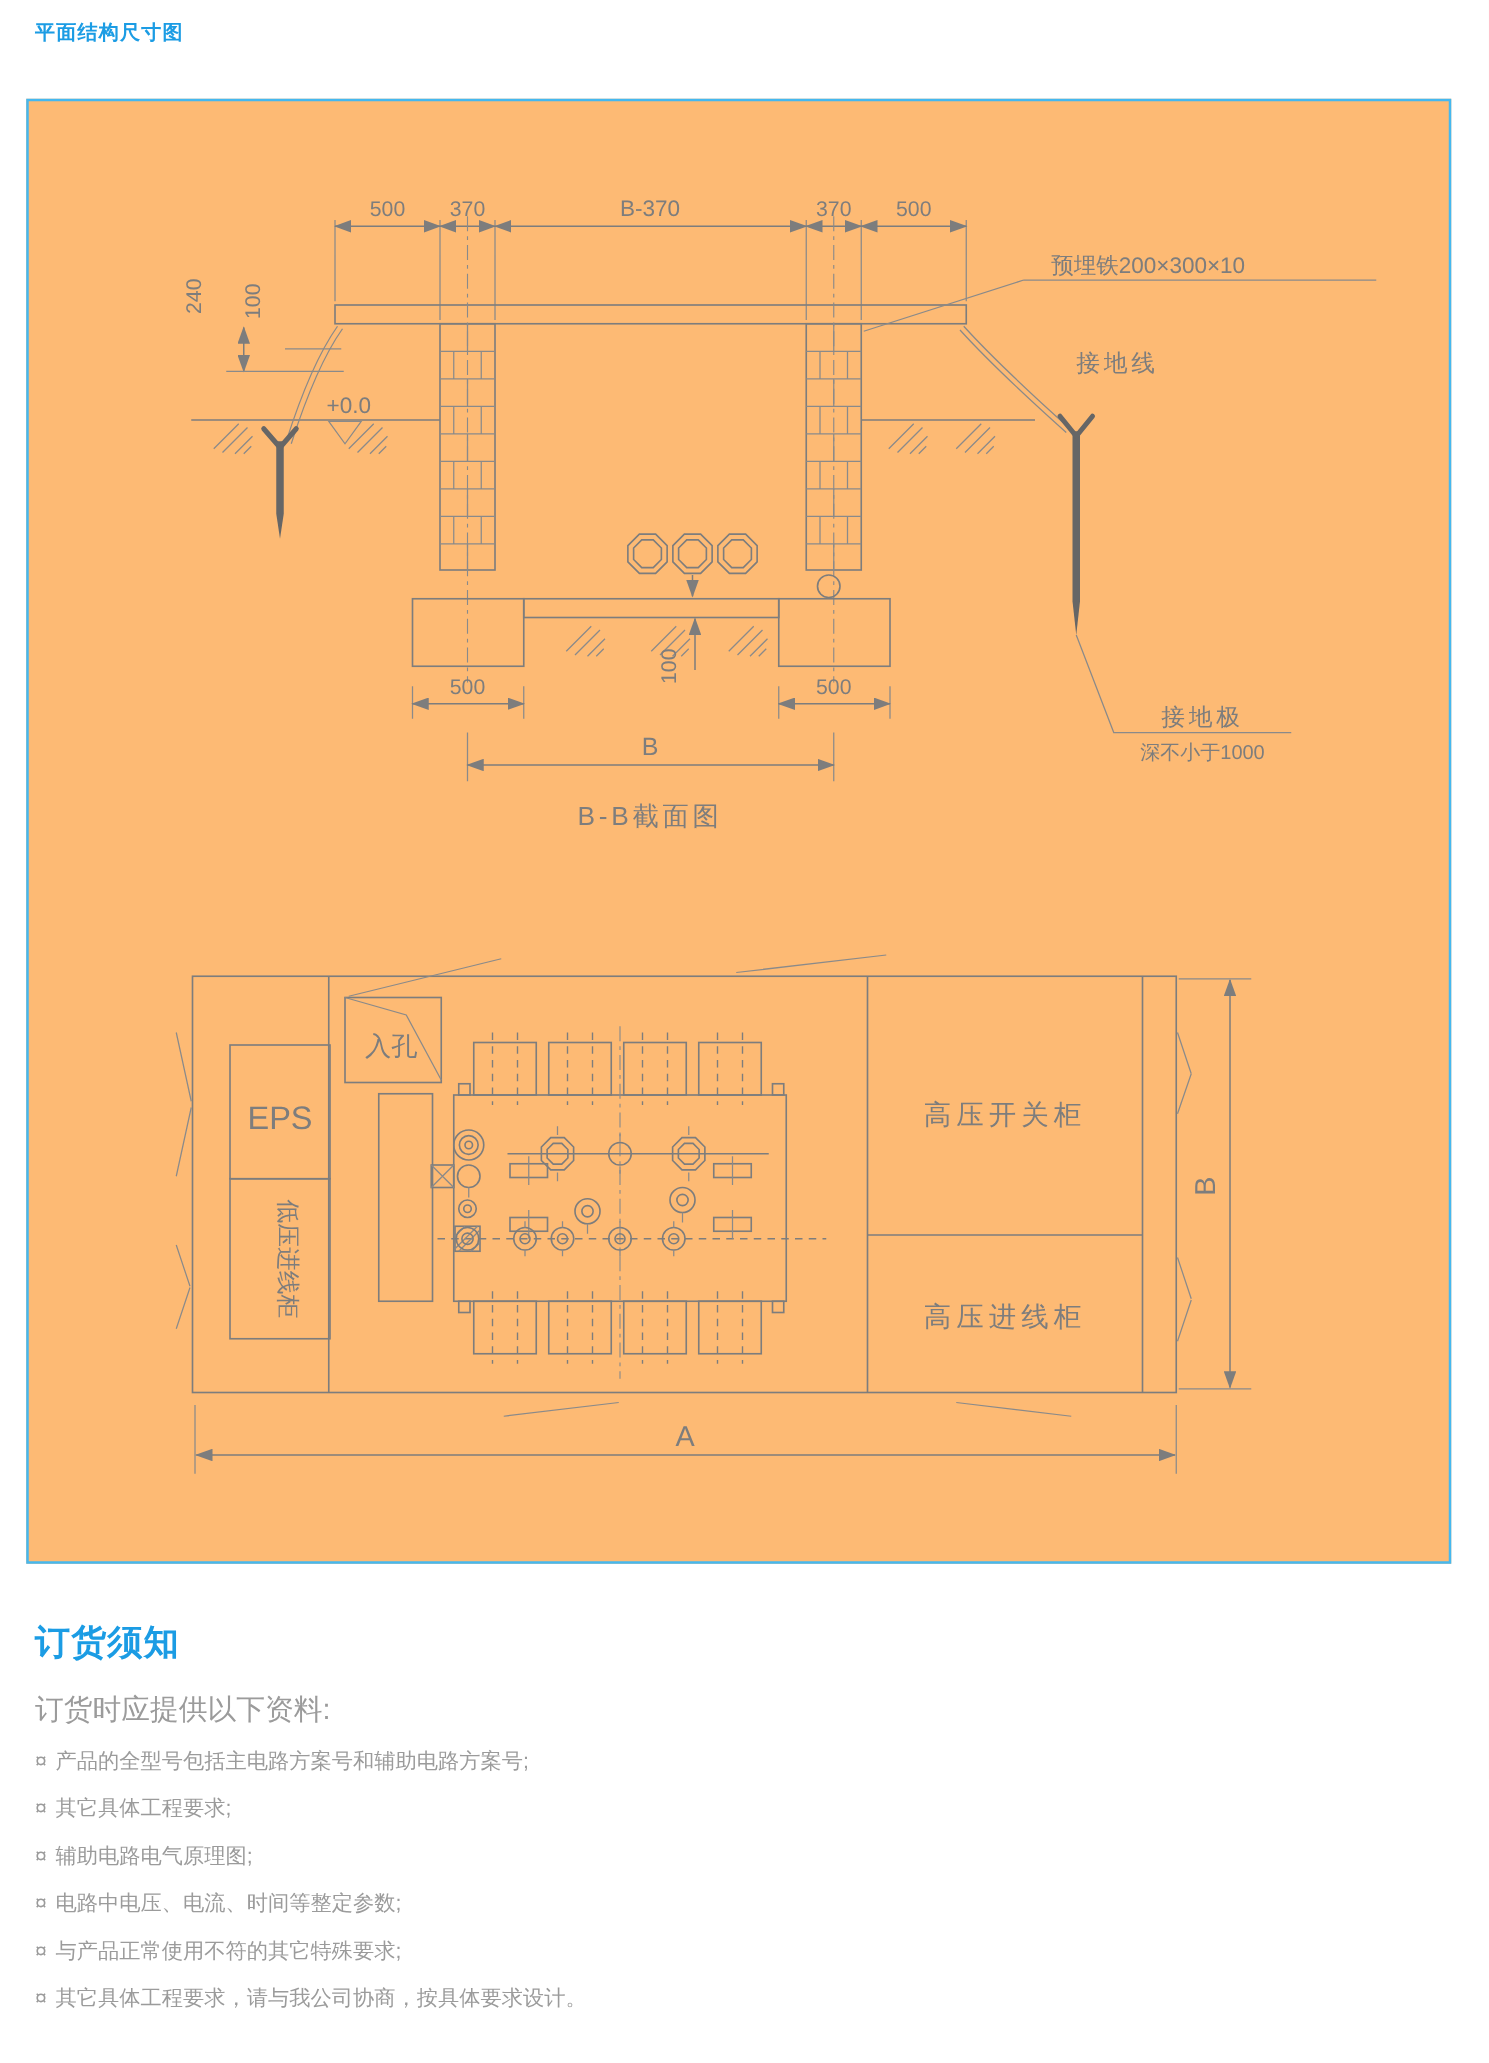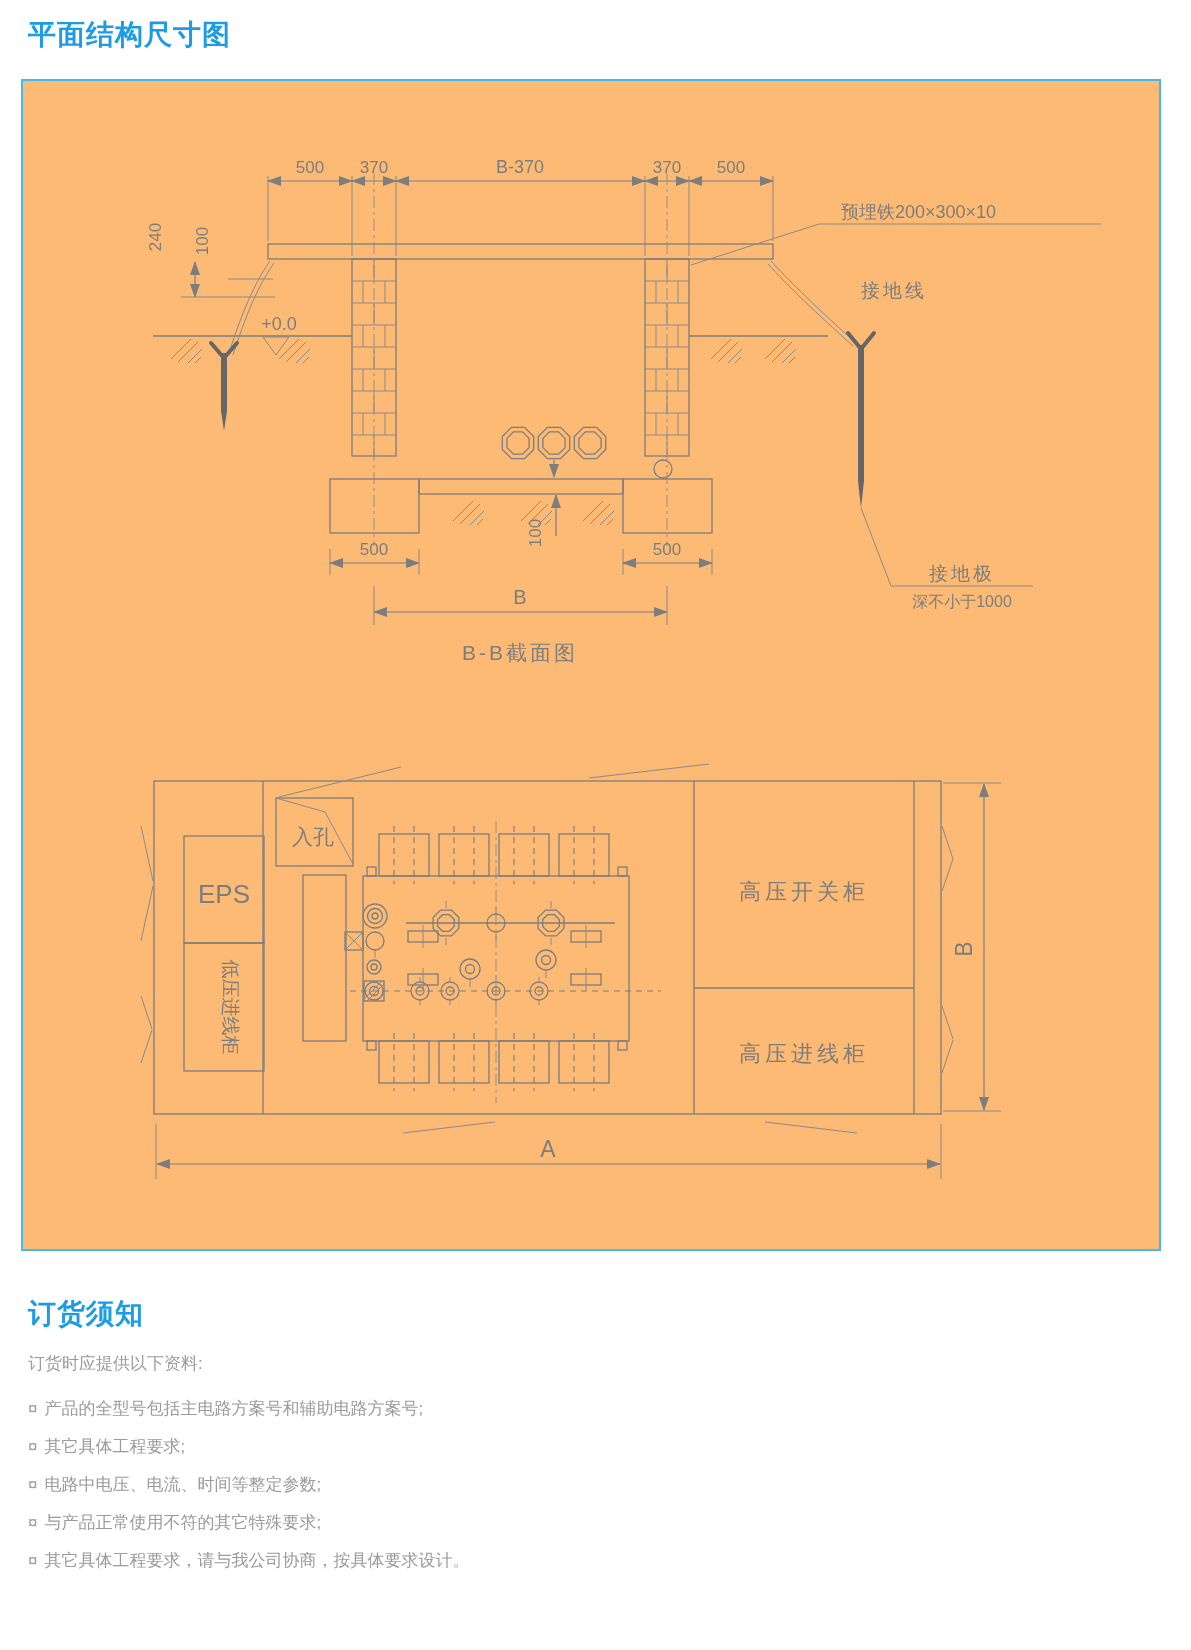--- a/index.html
+++ b/index.html
@@ -1,35 +1,35 @@
 <!DOCTYPE html>
 <html><head>
 <meta charset="utf-8">
 <style>
   html,body{margin:0;padding:0;background:#ffffff;}
   .page{position:relative;width:1191px;height:1650px;background:#fff;overflow:hidden;
         font-family:"Liberation Sans",sans-serif;}
-  .page-title{position:absolute;left:28px;top:16px;margin:0;font-size:28px;font-weight:bold;
+  .page-title{position:absolute;left:28px;top:16px;margin:0;font-size:16px;font-weight:bold;
         color:#1b9ce4;letter-spacing:1px;}
   .frame{position:absolute;left:21px;top:79px;width:1136px;height:1168px;
         border:2px solid #45b8ef;background:#fdba74;}
   .frame svg{display:block;}
   svg .ln{stroke:#7d7d7d;stroke-width:1.3;fill:none;}
   svg .thin{stroke:#8a8a8a;stroke-width:1;fill:none;}
   svg .dim{stroke:#7d7d7d;stroke-width:1.2;fill:none;
         marker-start:url(#ar);marker-end:url(#ar);}
   svg .dime{stroke:#7d7d7d;stroke-width:1.2;fill:none;marker-end:url(#ar);}
   svg .cl{stroke:#8a8a8a;stroke-width:0.9;fill:none;stroke-dasharray:12 4 3 4;}
   svg .dash{stroke:#7d7d7d;stroke-width:1.1;fill:none;stroke-dasharray:6 5;}
   svg .dark{fill:#666;stroke:none;}
   svg .darkln{stroke:#666;stroke-width:4;fill:none;stroke-linecap:round;}
   svg text{fill:#7d7d7d;font-family:"Liberation Sans",sans-serif;}
   .ord-heading{position:absolute;left:28px;top:1295px;margin:0;font-size:28px;font-weight:bold;
         color:#1b9ce4;letter-spacing:1px;}
-  .ord-intro{position:absolute;left:28px;top:1352px;margin:0;font-size:17px;color:#9b9b9b;}
+  .ord-intro{position:absolute;left:28px;top:1352px;margin:0;font-size:23px;color:#9b9b9b;}
   .ord-list{position:absolute;left:28px;top:1390px;margin:0;padding:0;list-style:none;
         font-size:17px;color:#9b9b9b;}
   .ord-list li{height:38px;line-height:38px;white-space:nowrap;}
   .ord-list .bullet{margin-right:7px;}
 </style>
 </head>
 <body>
 
 <div class="page">
 
@@ -255,18 +255,19 @@
       </g>
     </svg>
   </div>
 
   <h2 class="ord-heading">订货须知</h2>
   <p class="ord-intro">订货时应提供以下资料:</p>
 
   <ul class="ord-list">
     <li><span class="bullet">¤</span><span>产品的全型号包括主电路方案号和辅助电路方案号;</span></li>
     <li><span class="bullet">¤</span><span>其它具体工程要求;</span></li>
+    <li><span class="bullet">¤</span><span>辅助电路电气原理图;</span></li>
     <li><span class="bullet">¤</span><span>电路中电压、电流、时间等整定参数;</span></li>
     <li><span class="bullet">¤</span><span>与产品正常使用不符的其它特殊要求;</span></li>
     <li><span class="bullet">¤</span><span>其它具体工程要求，请与我公司协商，按具体要求设计。</span></li>
   </ul>
 
 </div>
 
 </body></html>

